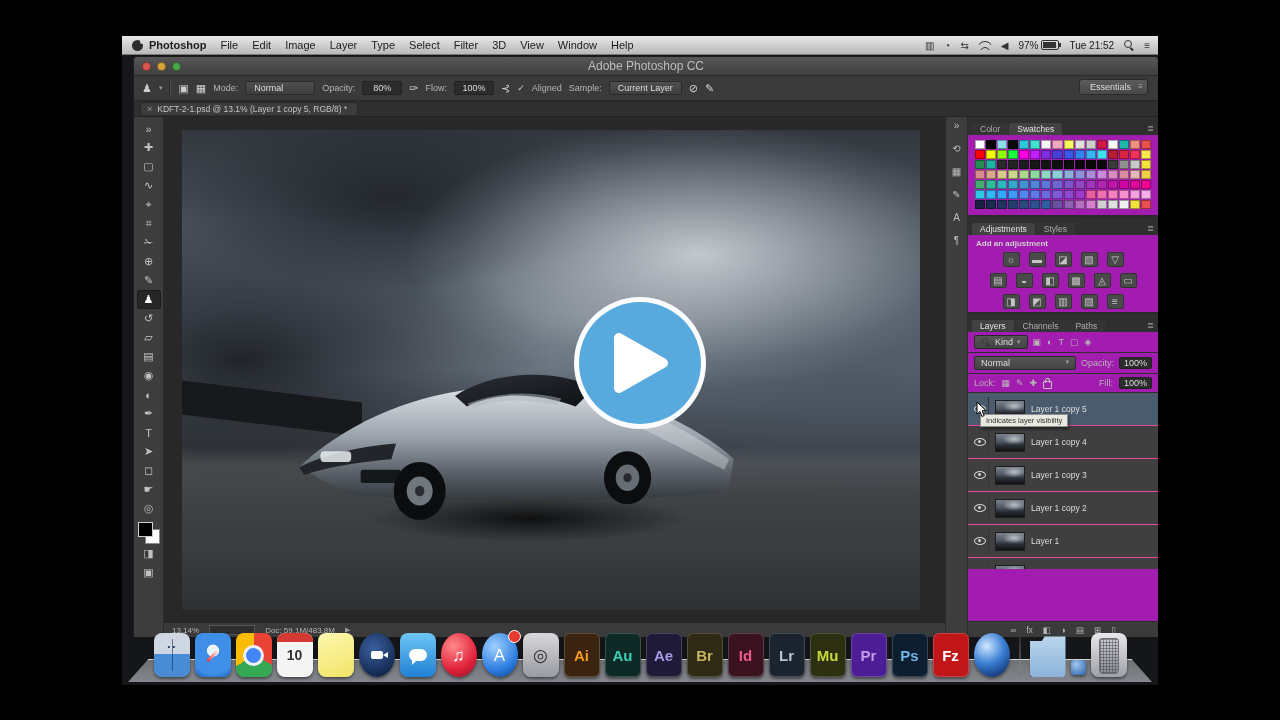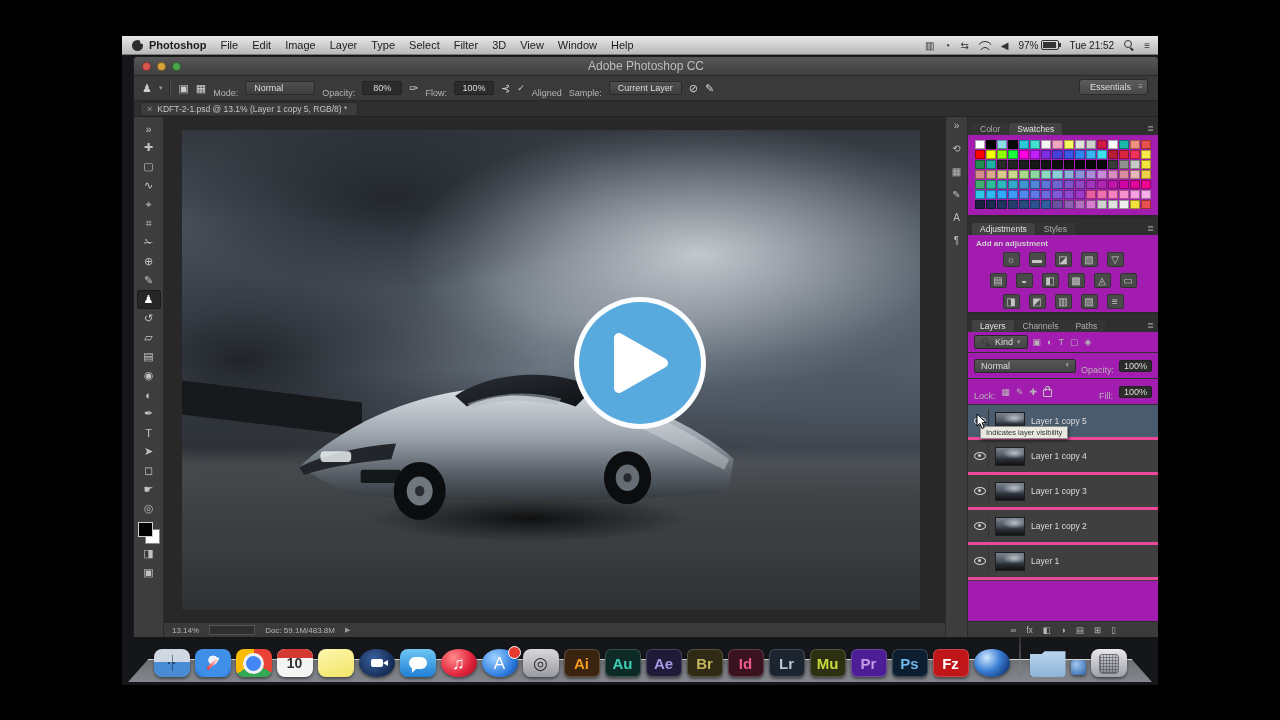--- a/index.html
+++ b/index.html
@@ -120,25 +120,25 @@
   .kind-drop{display:flex;align-items:center;gap:4px;background:linear-gradient(180deg,#565656,#444);
              border:1px solid #2a2a2a;border-radius:2px;padding:1px 6px;color:#ddd;}
   .filter-icon{color:#b8b8b8;font-size:9px;}
   .layers-blend{display:flex;align-items:center;gap:5px;padding:3px 6px;border-bottom:1px solid #2f2f2f;}
   .blend-drop{flex:1;background:linear-gradient(180deg,#565656,#444);border:1px solid #2a2a2a;border-radius:2px;
               padding:1px 6px;color:#ddd;display:flex;justify-content:space-between;}
   .layers-lock{display:flex;align-items:center;gap:6px;padding:3px 6px;border-bottom:1px solid #2f2f2f;}
   .lock-css{width:7px;height:6px;border:1px solid #c5c5c5;border-radius:1px;position:relative;margin-top:3px;}
   .lock-css::before{content:"";position:absolute;left:1px;top:-4px;width:3px;height:4px;border:1px solid #c5c5c5;
                     border-bottom:none;border-radius:3px 3px 0 0;}
-  .mini-label{color:#b5b5b5;margin-top:9px;}
+  .mini-label{color:#b5b5b5;}
   .mini-val{background:#2c2c2c;border:1px solid #222;border-radius:2px;padding:0 4px;color:#ddd;}
 
   .layers-list{position:relative;height:176px;overflow:hidden;background:#3f3f3f;}
-  .layer-row{display:flex;align-items:center;height:24px;border-bottom:3px solid #ec4899;padding:4px 4px;gap:6px;position:relative;}
+  .layer-row{display:flex;align-items:center;height:24px;border-bottom:1px solid #ec4899;padding:4px 4px;gap:6px;position:relative;}
   .layer-row.selected{background:#4a5b6e;}
   .eye-cell{width:16px;display:flex;align-items:center;justify-content:center;border-right:1px solid #343434;height:100%;}
   .eye{width:10px;height:6px;border:1px solid #d2d2d2;border-radius:50%;position:relative;}
   .eye::after{content:"";position:absolute;left:3px;top:1px;width:3px;height:3px;border-radius:50%;background:#d2d2d2;}
   .layer-thumb{width:28px;height:17px;border:1px solid #1d1d1d;flex:none;background:
       radial-gradient(ellipse 60% 45% at 65% 30%, rgba(210,215,220,.8), transparent 70%),
       linear-gradient(180deg,#79828d 0%,#4d5661 45%,#272b31 70%,#111214 100%);}
   .layer-name{color:#ddd;font-size:8.5px;white-space:nowrap;overflow:hidden;}
   .layer-lock-ind{margin-left:auto;margin-right:4px;}
   .tooltip{position:absolute;left:12px;top:21px;background:#e9e9e2;border:1px solid #8f8f8f;color:#333;
@@ -151,21 +151,21 @@
   .play-overlay{position:absolute;left:574px;top:297px;width:132px;height:132px;border-radius:50%;
                 background:#58a9de;border:5px solid rgba(255,255,255,.97);box-sizing:border-box;
                 display:flex;align-items:center;justify-content:center;z-index:90;}
 
   
   .dock{position:absolute;left:6px;bottom:3px;width:1024px;height:52px;display:flex;align-items:flex-end;justify-content:center;}
   .dock-shelf{position:absolute;left:0;right:0;bottom:0;height:22px;
               background:linear-gradient(180deg,rgba(235,238,242,.42),rgba(200,205,212,.62));
               clip-path:polygon(2% 0,98% 0,100% 100%,0 100%);border-top:1px solid rgba(255,255,255,.65);}
   .dock-items{position:relative;display:flex;align-items:flex-end;gap:5px;padding-bottom:5px;}
-  .dock-icon{width:36px;height:28px;border-radius:8px;position:relative;flex:none;
+  .dock-icon{width:36px;height:44px;border-radius:8px;position:relative;flex:none;
              display:flex;align-items:center;justify-content:center;box-shadow:0 2px 3px rgba(0,0,0,.45);}
   .dock-icon .glyph{font-size:17px;line-height:1;}
   .dock-icon.adobe{border-radius:6px;font-weight:bold;font-size:15px;border:1px solid rgba(255,255,255,.18);box-sizing:border-box;margin-top:11px;}
   .badge{position:absolute;right:-3px;top:-3px;width:11px;height:11px;border-radius:50%;background:#e63b2e;border:1px solid #fff;}
   .dock-divider{width:2px;height:40px;background:linear-gradient(180deg,rgba(255,255,255,.1),rgba(120,120,125,.8));margin:0 4px;}
   .icon-finder{background:linear-gradient(180deg,#cfd8e2 0 48%,#4a8cd4 48%);overflow:hidden;}
   .icon-finder::before{content:"";position:absolute;left:50%;top:6px;bottom:6px;width:1.5px;background:rgba(20,40,70,.55);}
   .icon-finder::after{content:"• •";position:absolute;left:0;right:0;top:9px;text-align:center;font-size:8px;color:#1d3a60;}
   .icon-safari{background:radial-gradient(circle at 50% 40%,#eaf4fd 0 18%,#3f8fe8 20% 72%,#1b5fb8 100%);}
   .icon-safari .needle{width:16px;height:3px;background:linear-gradient(90deg,#e33,#fff);transform:rotate(-45deg);border-radius:2px;}

